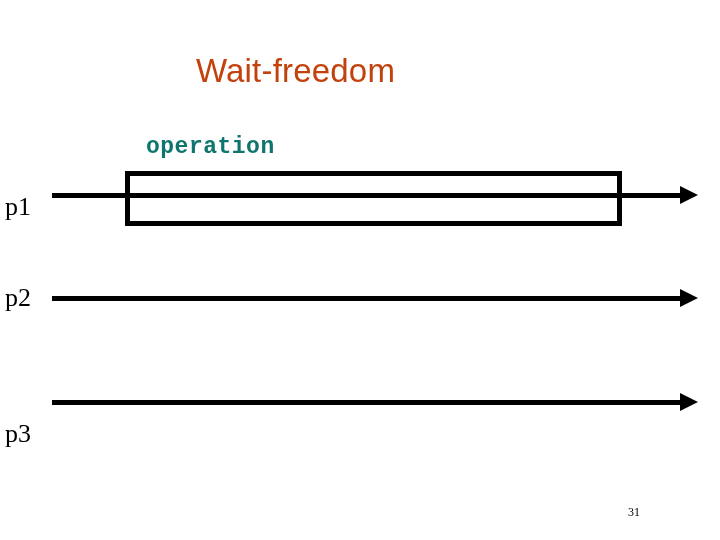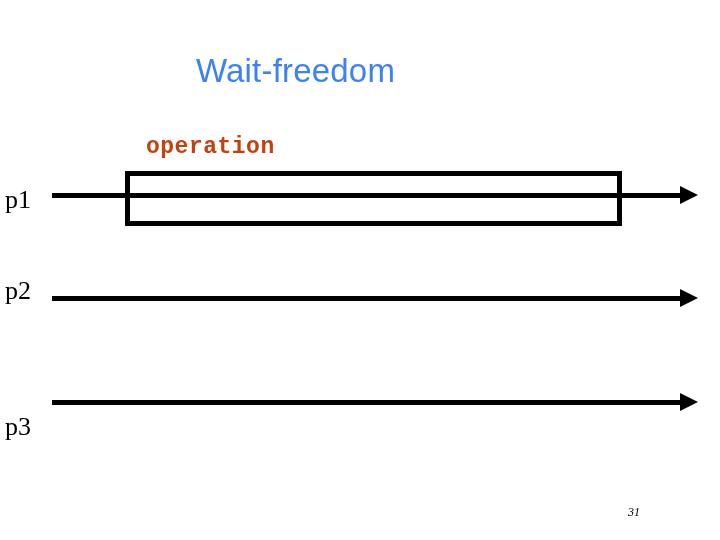--- a/index.html
+++ b/index.html
@@ -23,47 +23,48 @@
     position: absolute;
     left: 0;
     top: 52px;
     width: 591px;
     text-align: center;
     font-family: "Liberation Sans", "DejaVu Sans", sans-serif;
     font-size: 33px;
     font-weight: 400;
     line-height: 38px;
     letter-spacing: 0.2px;
-    color: #3b82f6;
+    color: #c2410c;
     white-space: nowrap;
   }
 
   
   #operation-label {
     position: absolute;
     left: 146px;
     top: 133px;
     font-family: "Liberation Mono", "DejaVu Sans Mono", monospace;
     font-size: 23px;
     font-weight: 700;
     line-height: 28px;
     letter-spacing: 0.5px;
-    color: #c2410c;
+    color: #0f766e;
     white-space: nowrap;
   }
 
   
   .process-label {
     position: absolute;
     font-family: "Liberation Serif", "DejaVu Serif", serif;
     font-size: 26px;
     font-weight: 400;
     line-height: 30px;
     color: #000000;
     white-space: nowrap;
+    margin-top: 7px;
   }
   #label-p1 { left: 5px; top: 185px; }
   #label-p2 { left: 5px; top: 276px; }
   #label-p3 { left: 5px; top: 412px; }
 
   
   .timeline-shaft {
     position: absolute;
     left: 52px;
     width: 632px;
@@ -99,21 +100,20 @@
     box-sizing: border-box;
     background: transparent;
   }
 
   
   #page-number {
     position: absolute;
     left: 628px;
     top: 505px;
     font-family: "Liberation Serif", "DejaVu Serif", serif;
-    font-style: italic;
     font-size: 12px;
     line-height: 14px;
     color: #000000;
     white-space: nowrap;
   }
 </style>
 </head>
 <body>
 
 <div id="slide">

